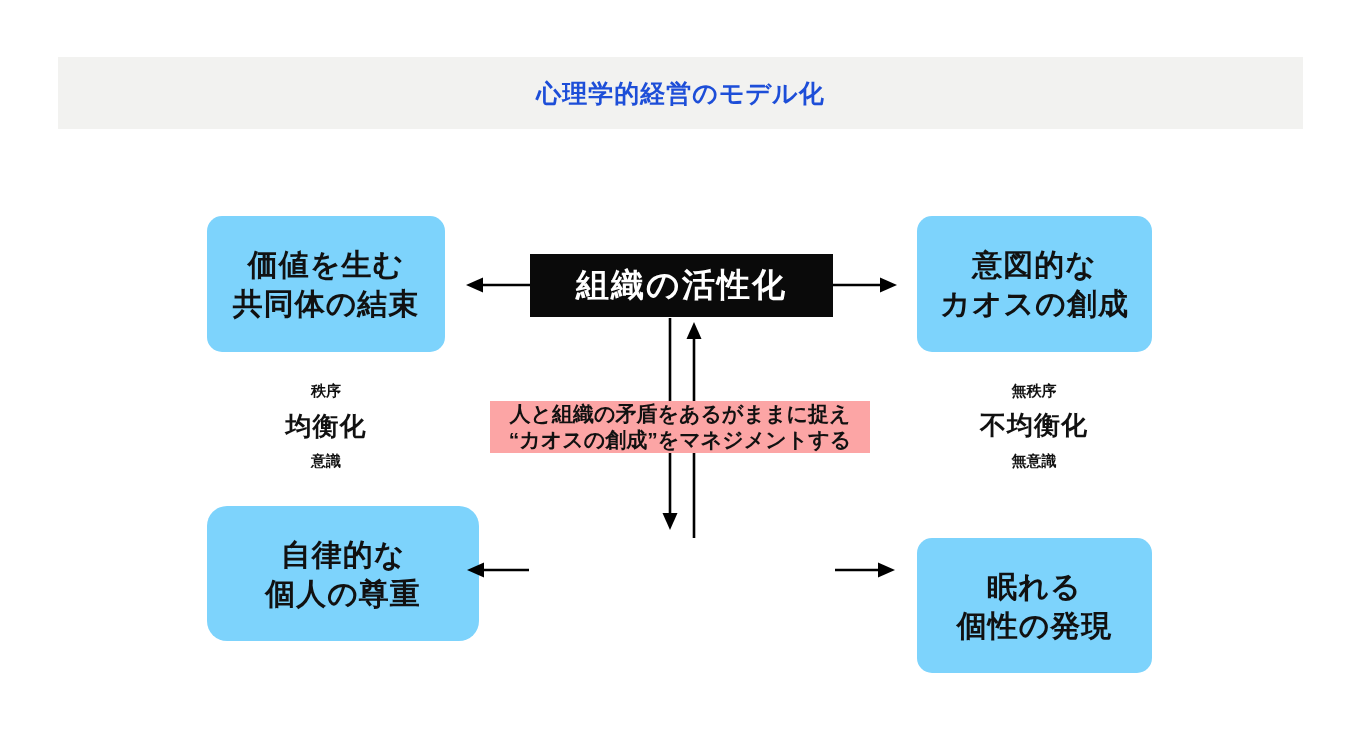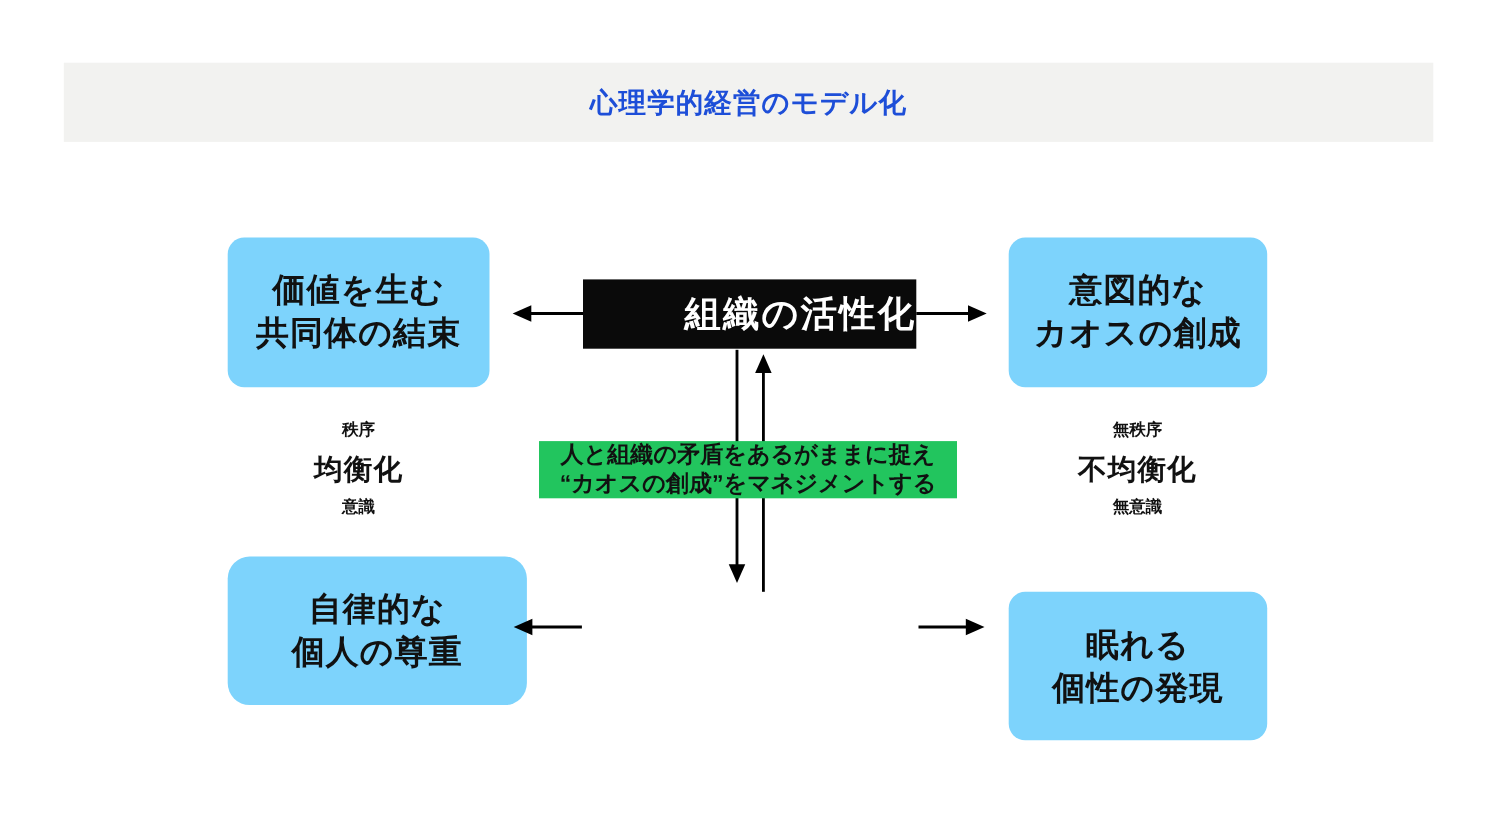--- a/index.html
+++ b/index.html
@@ -41,51 +41,51 @@
     line-height: 39px;
     letter-spacing: 1px;
   }
   #box-top-left     { left: 207px; top: 216px; width: 238px; height: 136px; }
   #box-top-right    { left: 917px; top: 216px; width: 235px; height: 136px; }
   #box-bottom-left  { left: 207px; top: 506px; width: 272px; height: 135px; border-radius: 20px; }
   #box-bottom-right { left: 917px; top: 506px; width: 235px; height: 135px; margin-top: 32px; }
   .black-box {
     position: absolute;
     background: #0a0a0a;
-    display: flex; align-items: center; justify-content: flex-end;
+    display: flex; align-items: center; justify-content: center;
     color: #ffffff;
     font-size: 33px;
     font-weight: 700;
     letter-spacing: 2px;
   }
   #black-top    { left: 530px; top: 254px; width: 303px; height: 63px; }
   #black-bottom { left: 529px; top: 538px; width: 306px; height: 65px; }
   .side-labels {
     position: absolute;
     width: 200px;
     display: flex; flex-direction: column;
     align-items: center;
     text-align: center;
     color: #111111;
     font-weight: 700;
   }
   #side-left  { left: 226px; top: 376px; }
-  #side-right { left: 934px; top: 376px; }
+  #side-right { left: 934px; top: 376px; font-family: Liberation Serif, serif; }
   .side-small { font-size: 15px; line-height: 30px; }
   .side-big   { font-size: 26px; line-height: 40px; letter-spacing: 1px; }
   #arrow-layer {
     position: absolute;
     left: 0; top: 0;
     width: 1360px; height: 756px;
   }
   .center-note {
     position: absolute;
     left: 490px; top: 401px;
     width: 380px; height: 52px;
-    background: #22c55e;
+    background: #fca5a5;
     display: flex; flex-direction: column;
     align-items: center; justify-content: center;
     text-align: right;
     font-size: 21px;
     font-weight: 700;
     line-height: 26px;
     color: #111111;
   }
 </style>
 </head>

